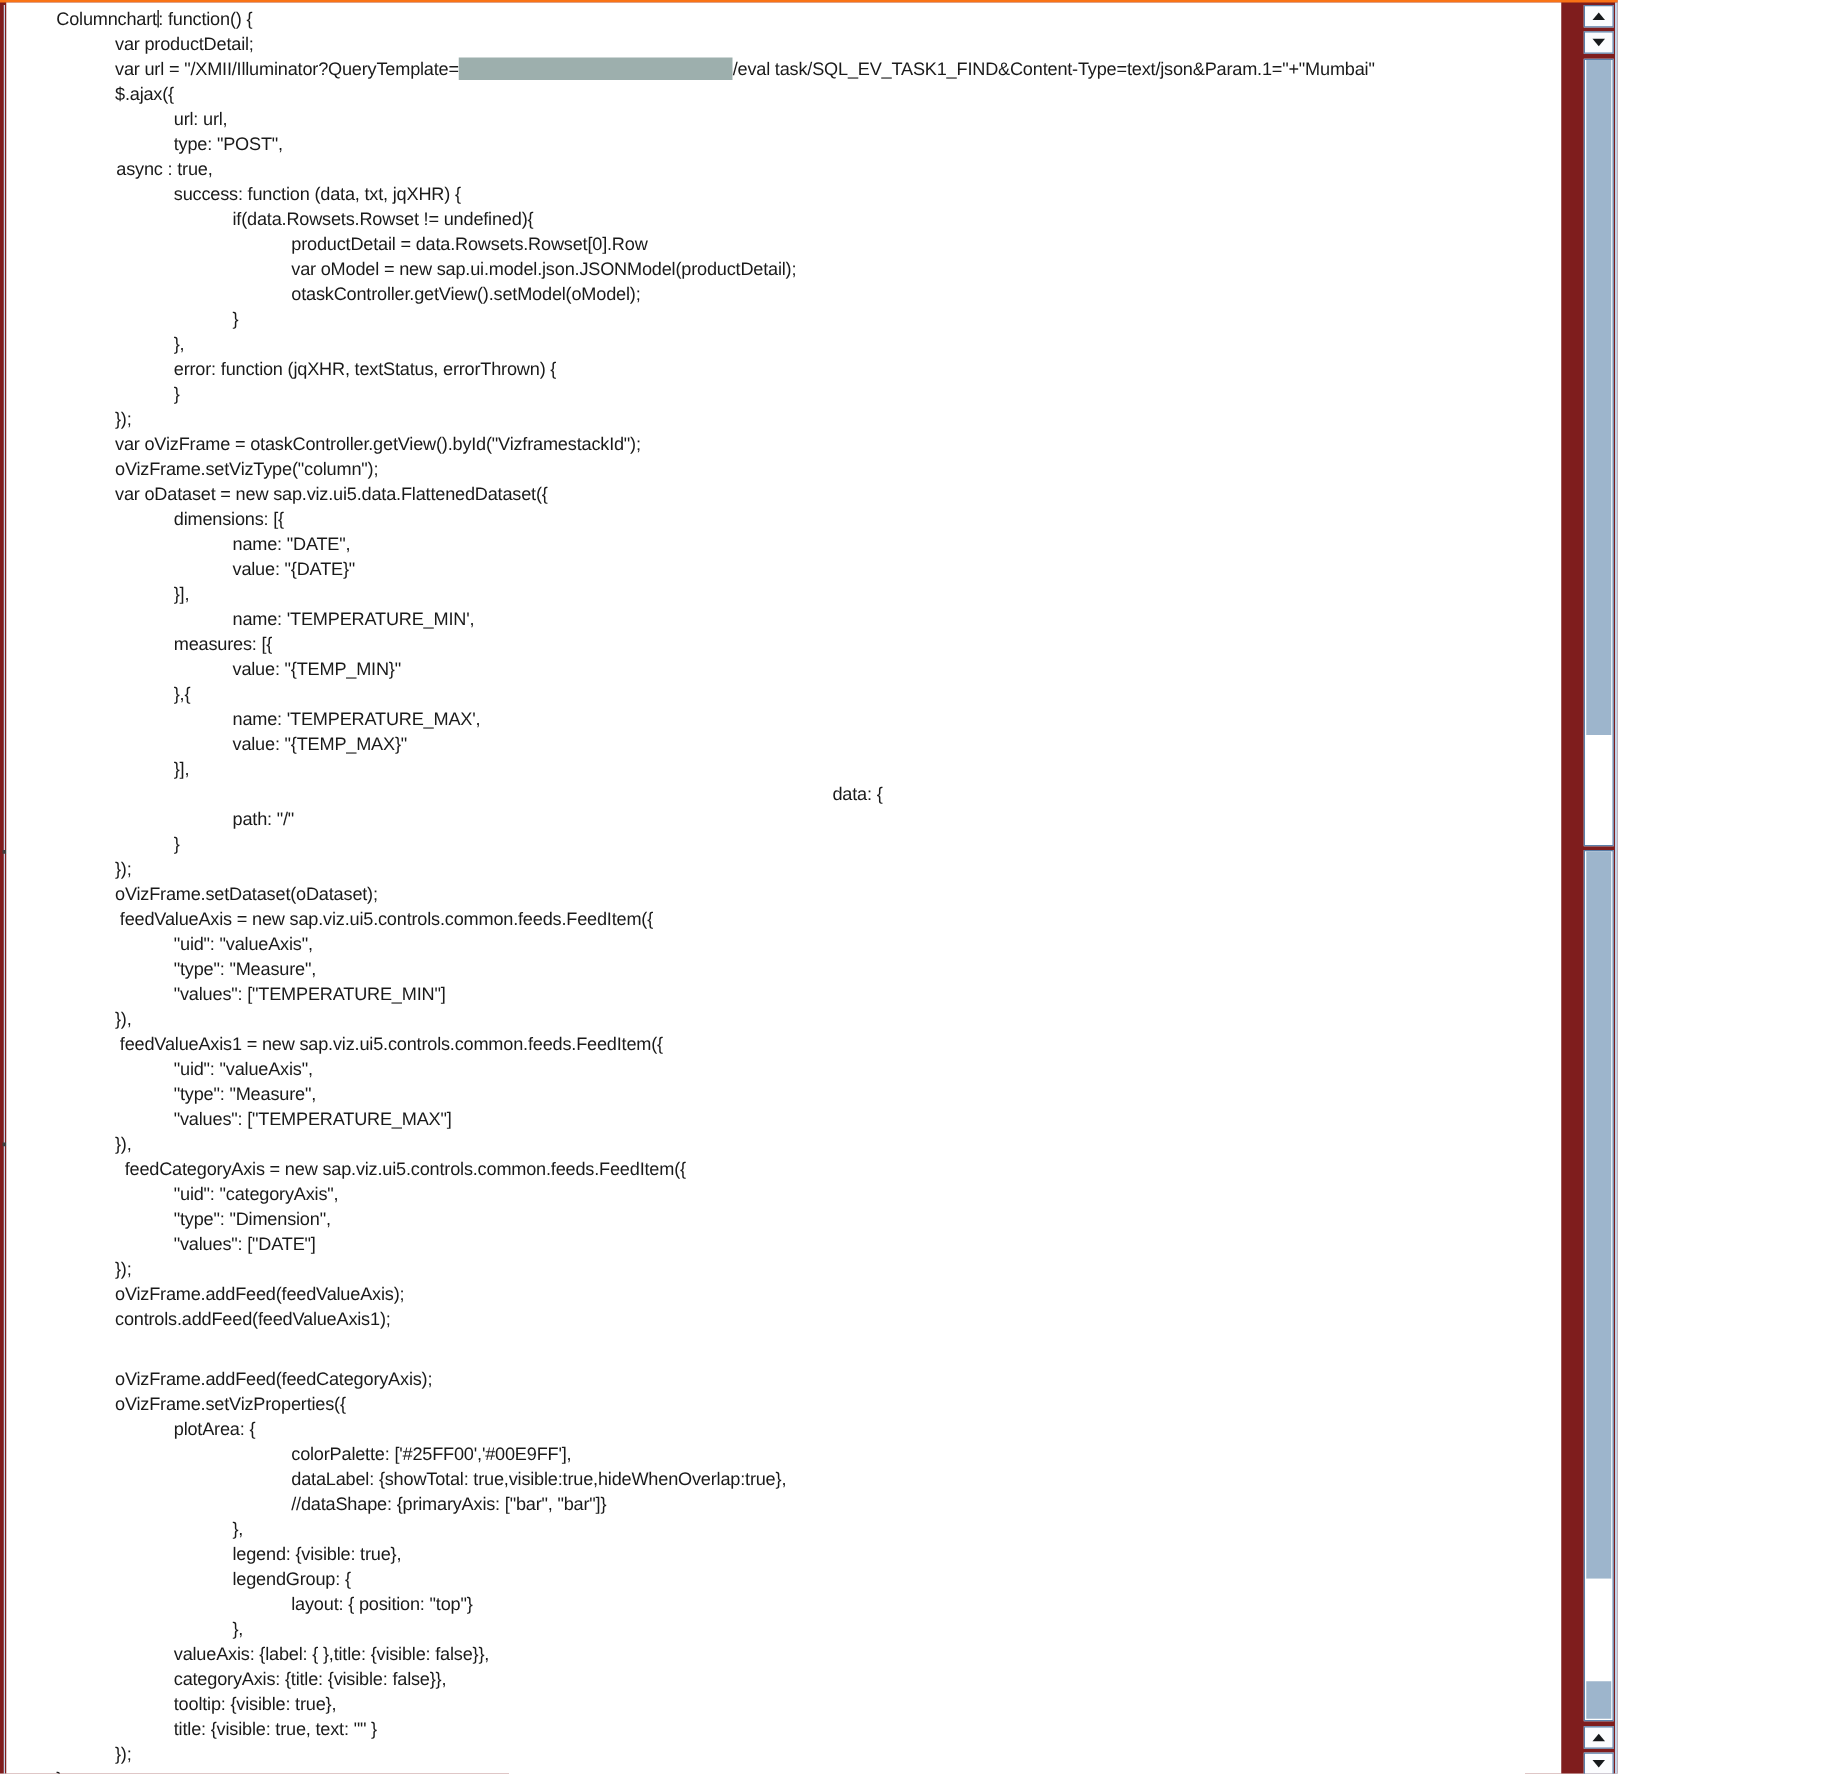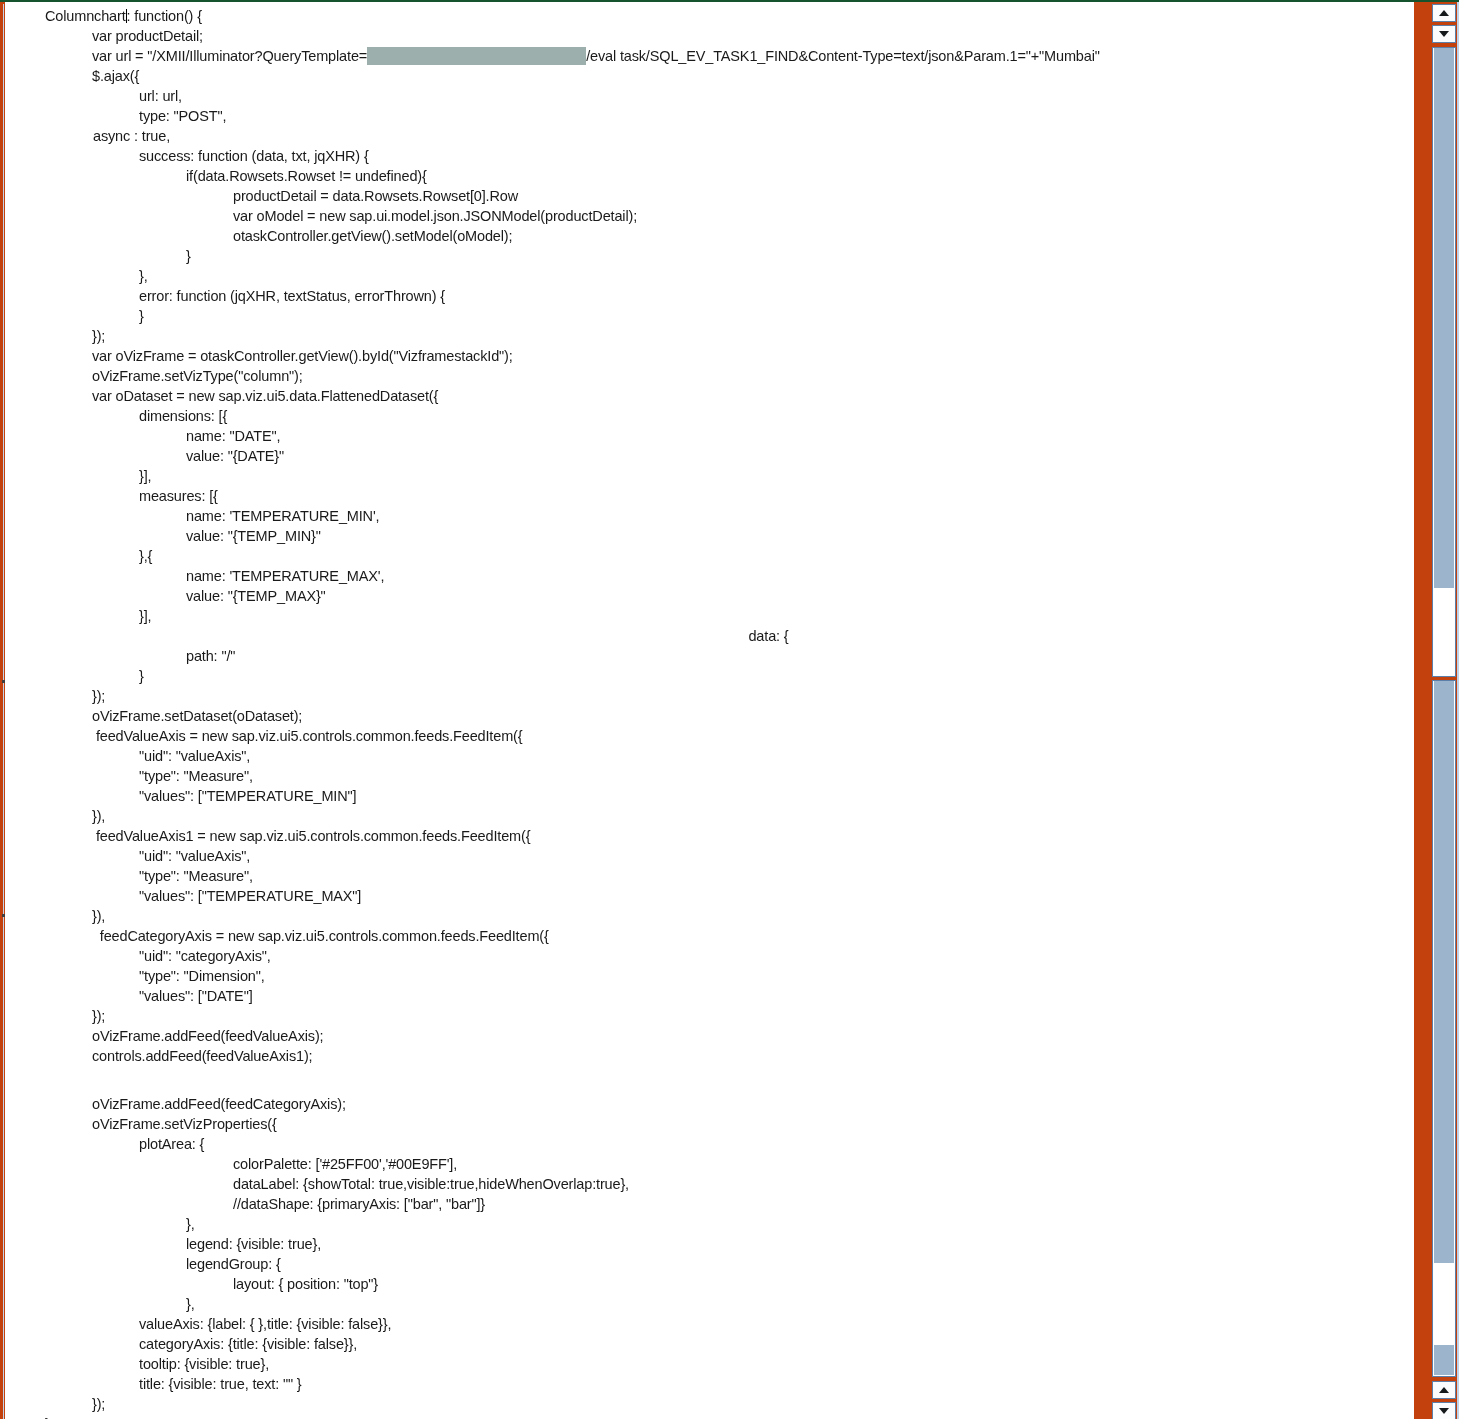--- a/index.html
+++ b/index.html
@@ -10,25 +10,25 @@
   }
   body {
     width: 1463px;
     height: 1419px;
     overflow: hidden;
     font-family: "Liberation Sans", sans-serif;
   }
 
   #app {
     position: relative;
-    width: 1459px;
-    height: 1419px;
-    box-sizing: border-box;
-    border-top: 2px solid #14532d;
-    background: #c2410c;
+    width: 1294px;
+    height: 1419px;
+    box-sizing: border-box;
+    border-top: 2px solid #f97316;
+    background: #7f1d1d;
   }
 
   
   .left-frame {
     position: absolute;
     left: 3px;
     top: 2px;
     width: 1px;
     height: 1417px;
     background: #c3d4e8;
@@ -191,22 +191,22 @@
         <div class="code-line" style="padding-left: 134px;"><span>error: function (jqXHR, textStatus, errorThrown) {</span></div>
         <div class="code-line" style="padding-left: 134px;"><span>}</span></div>
         <div class="code-line" style="padding-left: 87px;"><span>});</span></div>
         <div class="code-line" style="padding-left: 87px;"><span>var oVizFrame = otaskController.getView().byId("VizframestackId");</span></div>
         <div class="code-line" style="padding-left: 87px;"><span>oVizFrame.setVizType("column");</span></div>
         <div class="code-line" style="padding-left: 87px;"><span>var oDataset = new sap.viz.ui5.data.FlattenedDataset({</span></div>
         <div class="code-line" style="padding-left: 134px;"><span>dimensions: [{</span></div>
         <div class="code-line" style="padding-left: 181px;"><span>name: "DATE",</span></div>
         <div class="code-line" style="padding-left: 181px;"><span>value: "{DATE}"</span></div>
         <div class="code-line" style="padding-left: 134px;"><span>}],</span></div>
+        <div class="code-line" style="padding-left: 181px;"><span>name: 'TEMPERATURE_MIN',</span></div>
         <div class="code-line" style="padding-left: 134px;"><span>measures: [{</span></div>
-        <div class="code-line" style="padding-left: 181px;"><span>name: 'TEMPERATURE_MIN',</span></div>
         <div class="code-line" style="padding-left: 181px;"><span>value: "{TEMP_MIN}"</span></div>
         <div class="code-line" style="padding-left: 134px;"><span>},{</span></div>
         <div class="code-line" style="padding-left: 181px;"><span>name: 'TEMPERATURE_MAX',</span></div>
         <div class="code-line" style="padding-left: 181px;"><span>value: "{TEMP_MAX}"</span></div>
         <div class="code-line" style="padding-left: 134px;"><span>}],</span></div>
         <div class="code-line" style="padding-left: 118px; text-align: center;"><span>data: {</span></div>
         <div class="code-line" style="padding-left: 181px;"><span>path: "/"</span></div>
         <div class="code-line" style="padding-left: 134px;"><span>}</span></div>
         <div class="code-line" style="padding-left: 87px;"><span>});</span></div>
         <div class="code-line" style="padding-left: 87px;"><span>oVizFrame.setDataset(oDataset);</span></div>

